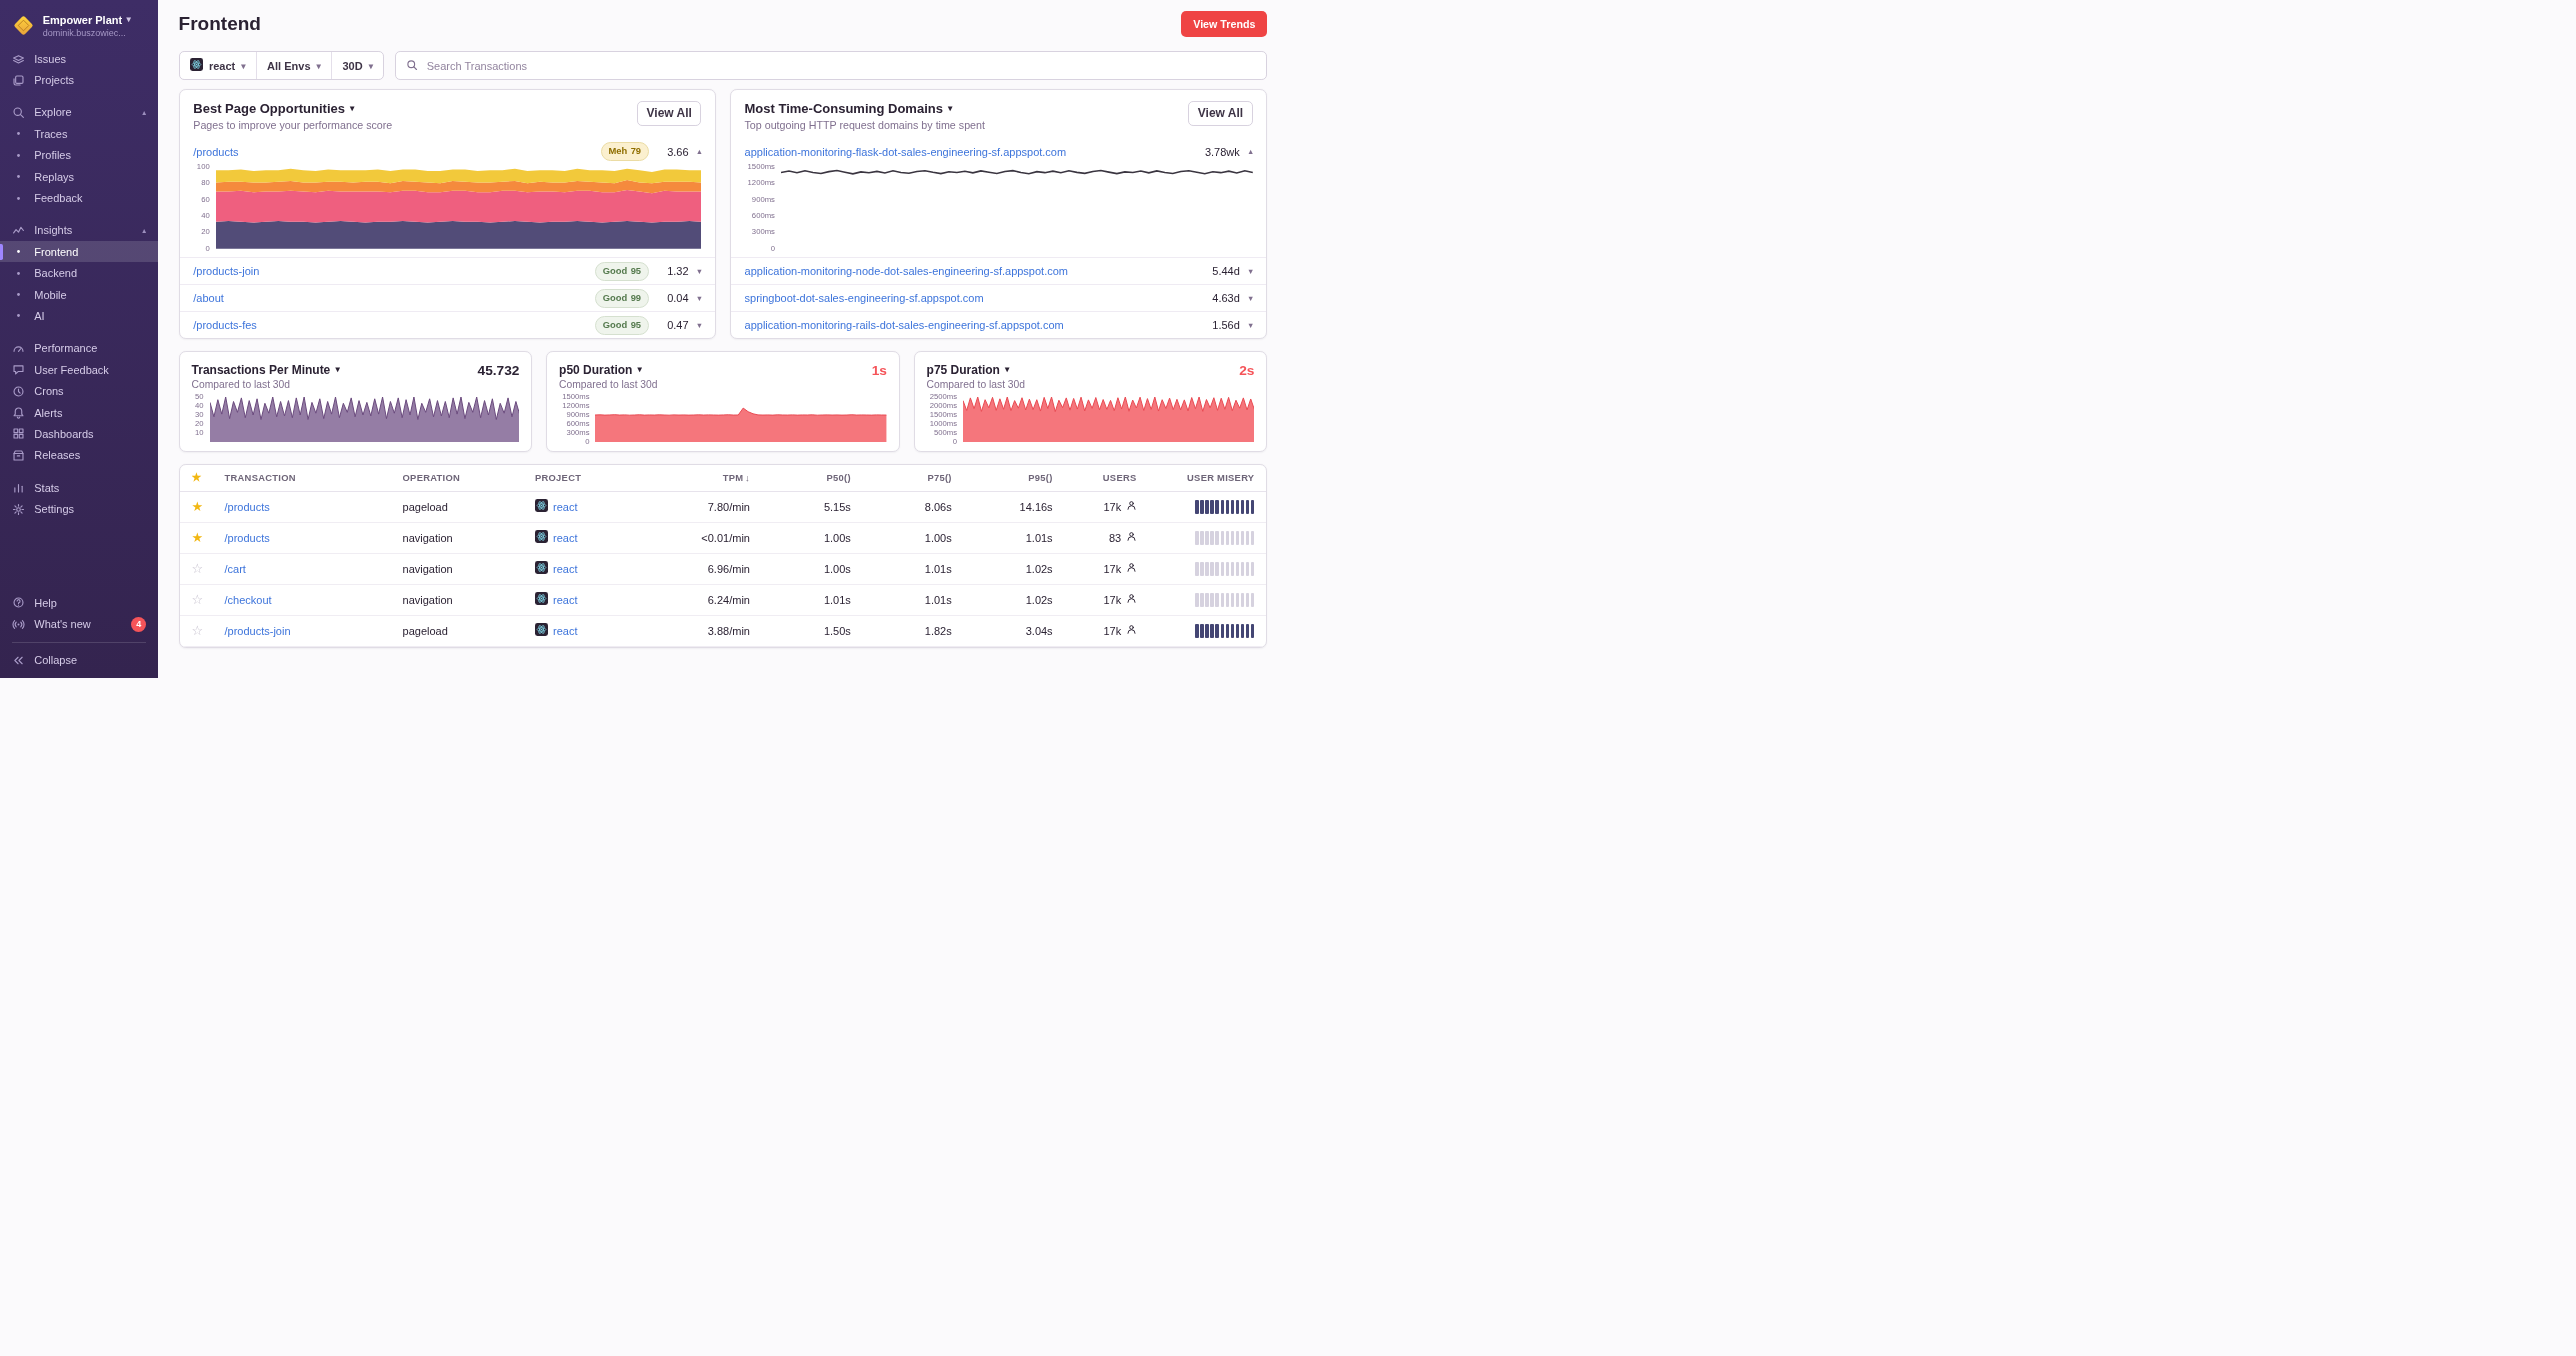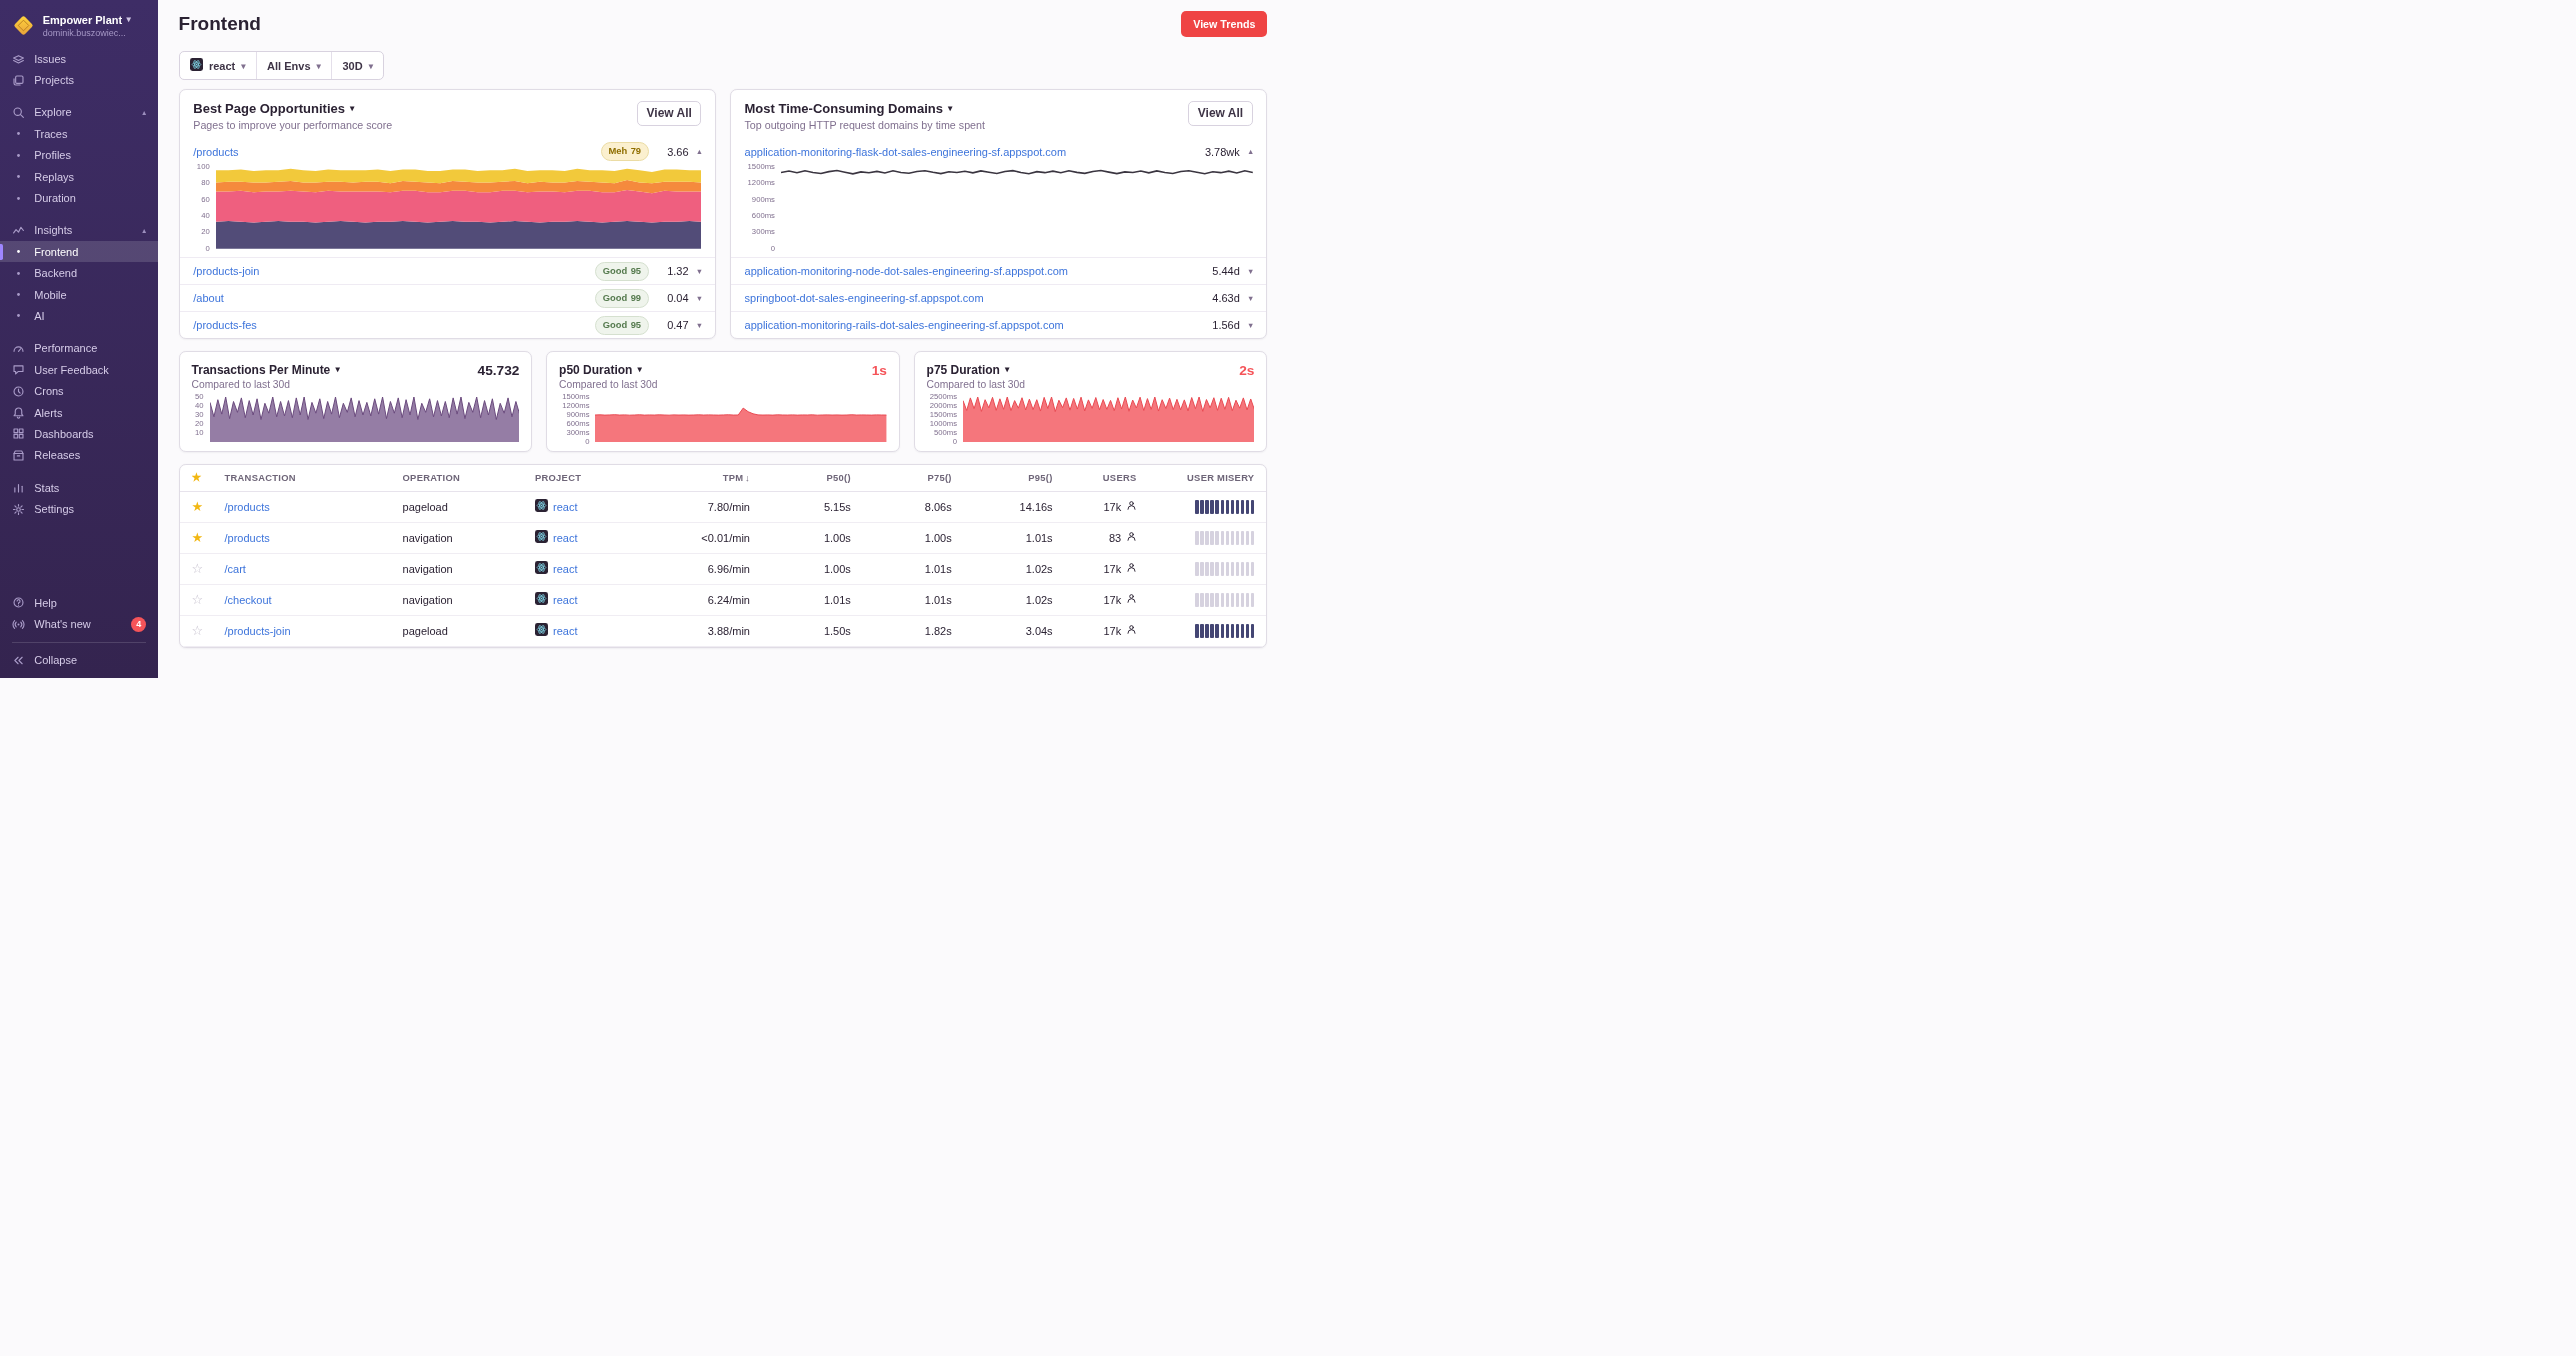--- a/index.html
+++ b/index.html
@@ -185,21 +185,21 @@
               </svg>
             </span>
             <span class="sb-label">Replays</span>
           </div>
           <div class="sb-item">
             <span class="sb-icon">
               <svg width="13" height="13" viewBox="0 0 16 16">
                 <circle cx="8" cy="8" r="1.7" fill="currentColor"></circle>
               </svg>
             </span>
-            <span class="sb-label">Duration</span>
+            <span class="sb-label">Feedback</span>
           </div>
         </div>
         <div class="sb-section">
           <div class="sb-item">
             <span class="sb-icon">
               <svg width="13" height="13" viewBox="0 0 16 16" fill="none" stroke="currentColor" stroke-width="1.4" stroke-linecap="round" stroke-linejoin="round">
                 <path d="M2 11l3-4 3 3 3-6 3 4"></path>
               </svg>
             </span>
             <span class="sb-label">Insights</span>
@@ -379,20 +379,29 @@
           <span class="chev">▾</span>
         </div>
         <div class="seg">
           <span>All Envs</span>
           <span class="chev">▾</span>
         </div>
         <div class="seg">
           <span>30D</span>
           <span class="chev">▾</span>
         </div>
+      </div>
+      <div class="search">
+        <span>
+          <svg width="12" height="12" viewBox="0 0 16 16" fill="none" stroke="#80708F" stroke-width="1.5" stroke-linecap="round">
+              <circle cx="7" cy="7" r="4.5"></circle>
+              <path d="M10.5 10.5L14 14"></path>
+            </svg>
+        </span>
+        <input placeholder="Search Transactions" style="">
       </div>
     </div>
 
     <div class="panels">
       <section class="card">
         <div class="card-head">
           <div>
             <div class="card-title">
                 <span>Best Page Opportunities</span>
                 <span class="chev dark">▾</span>

